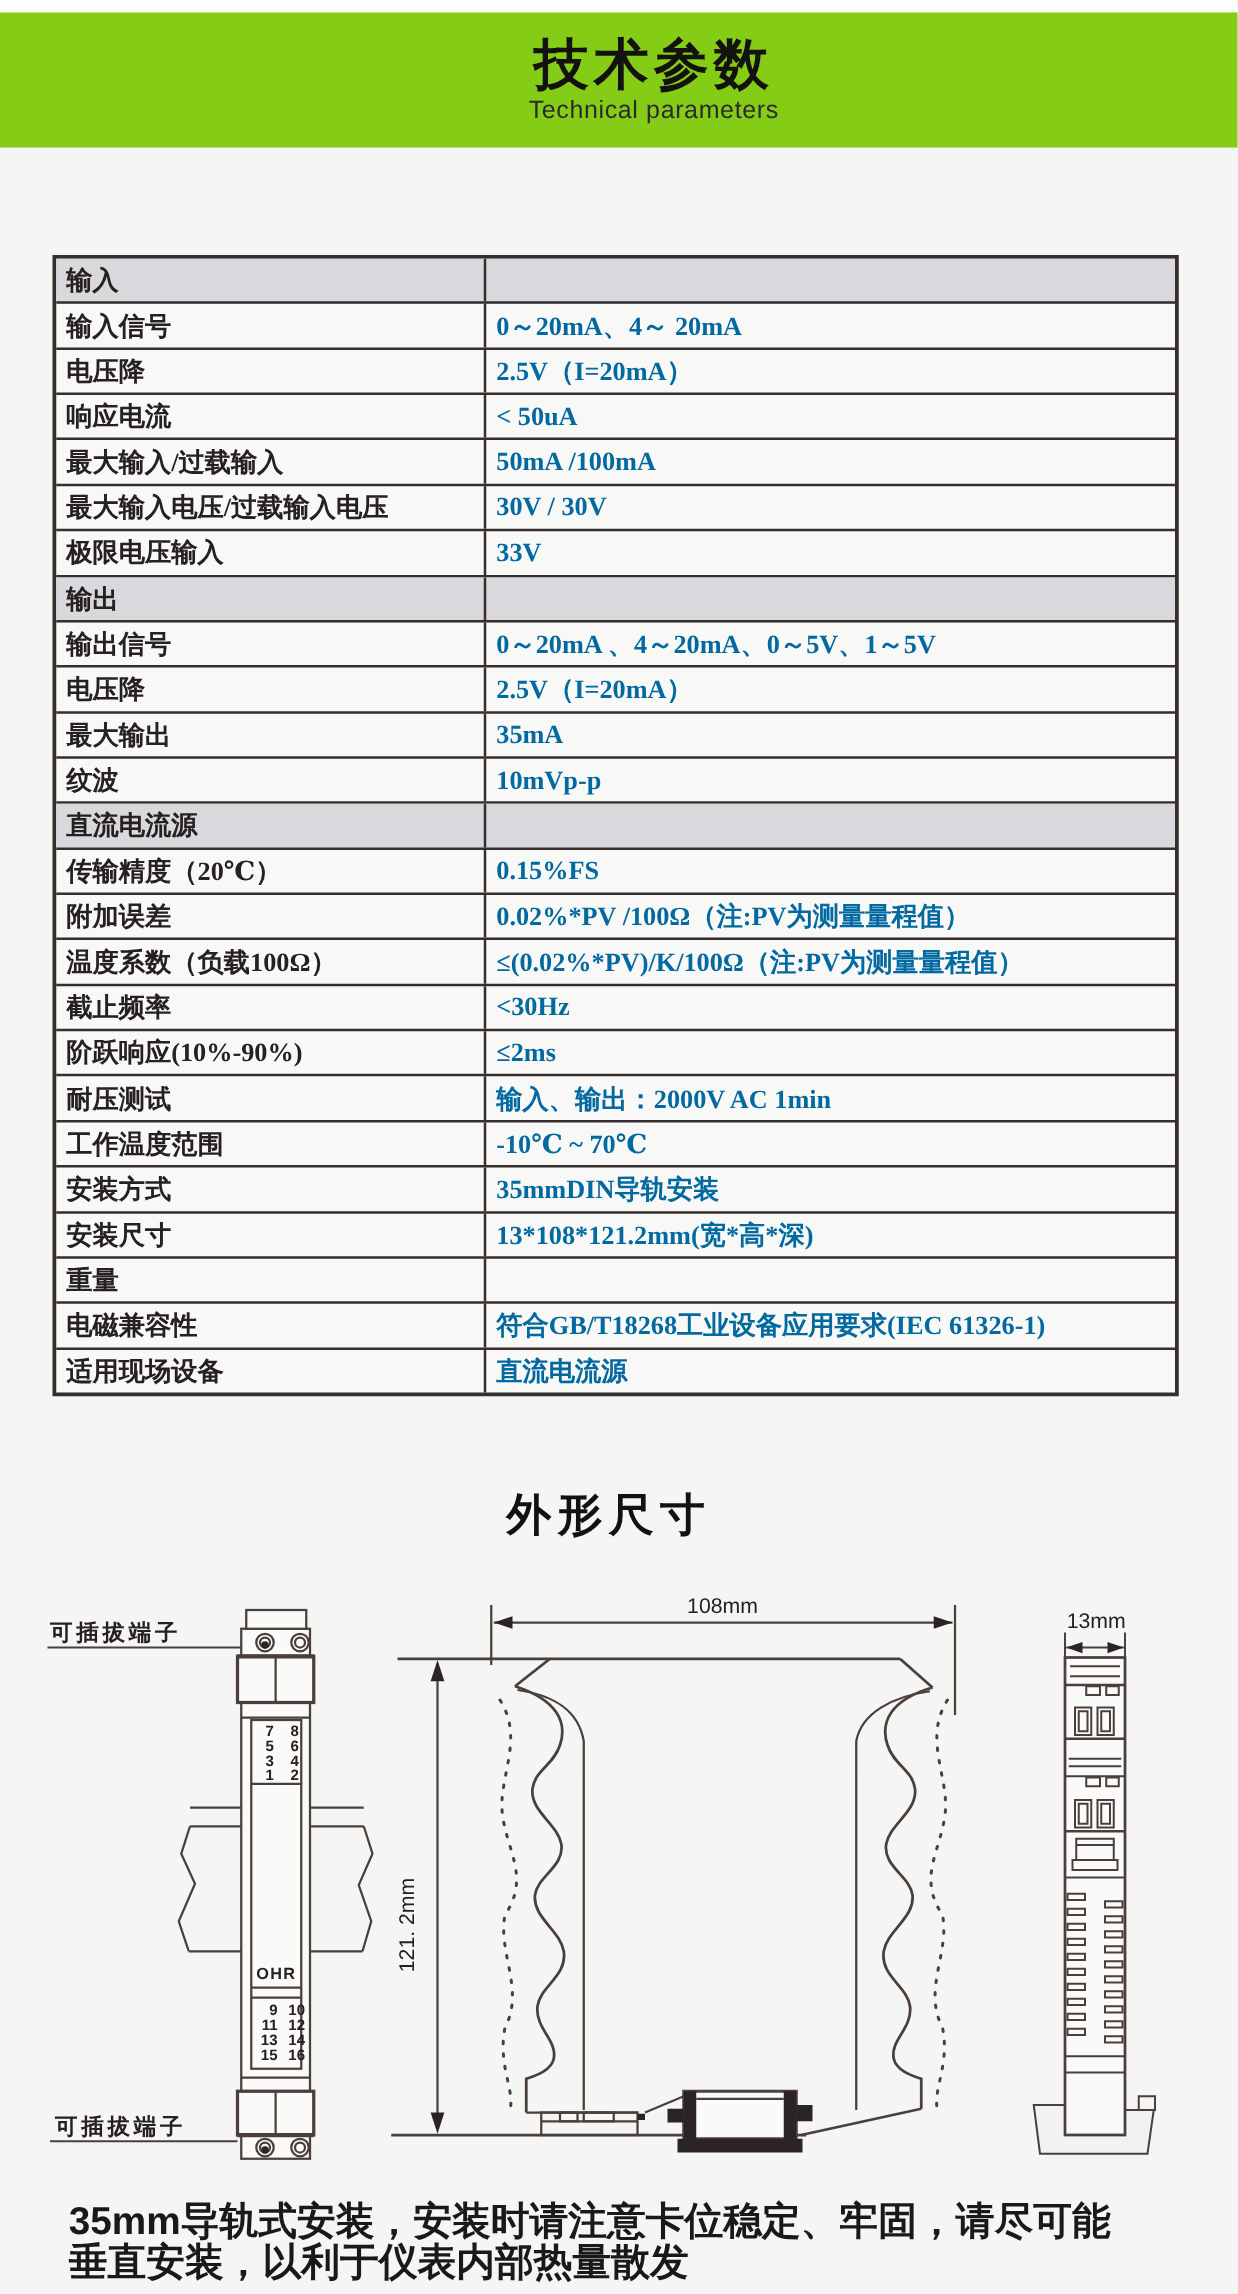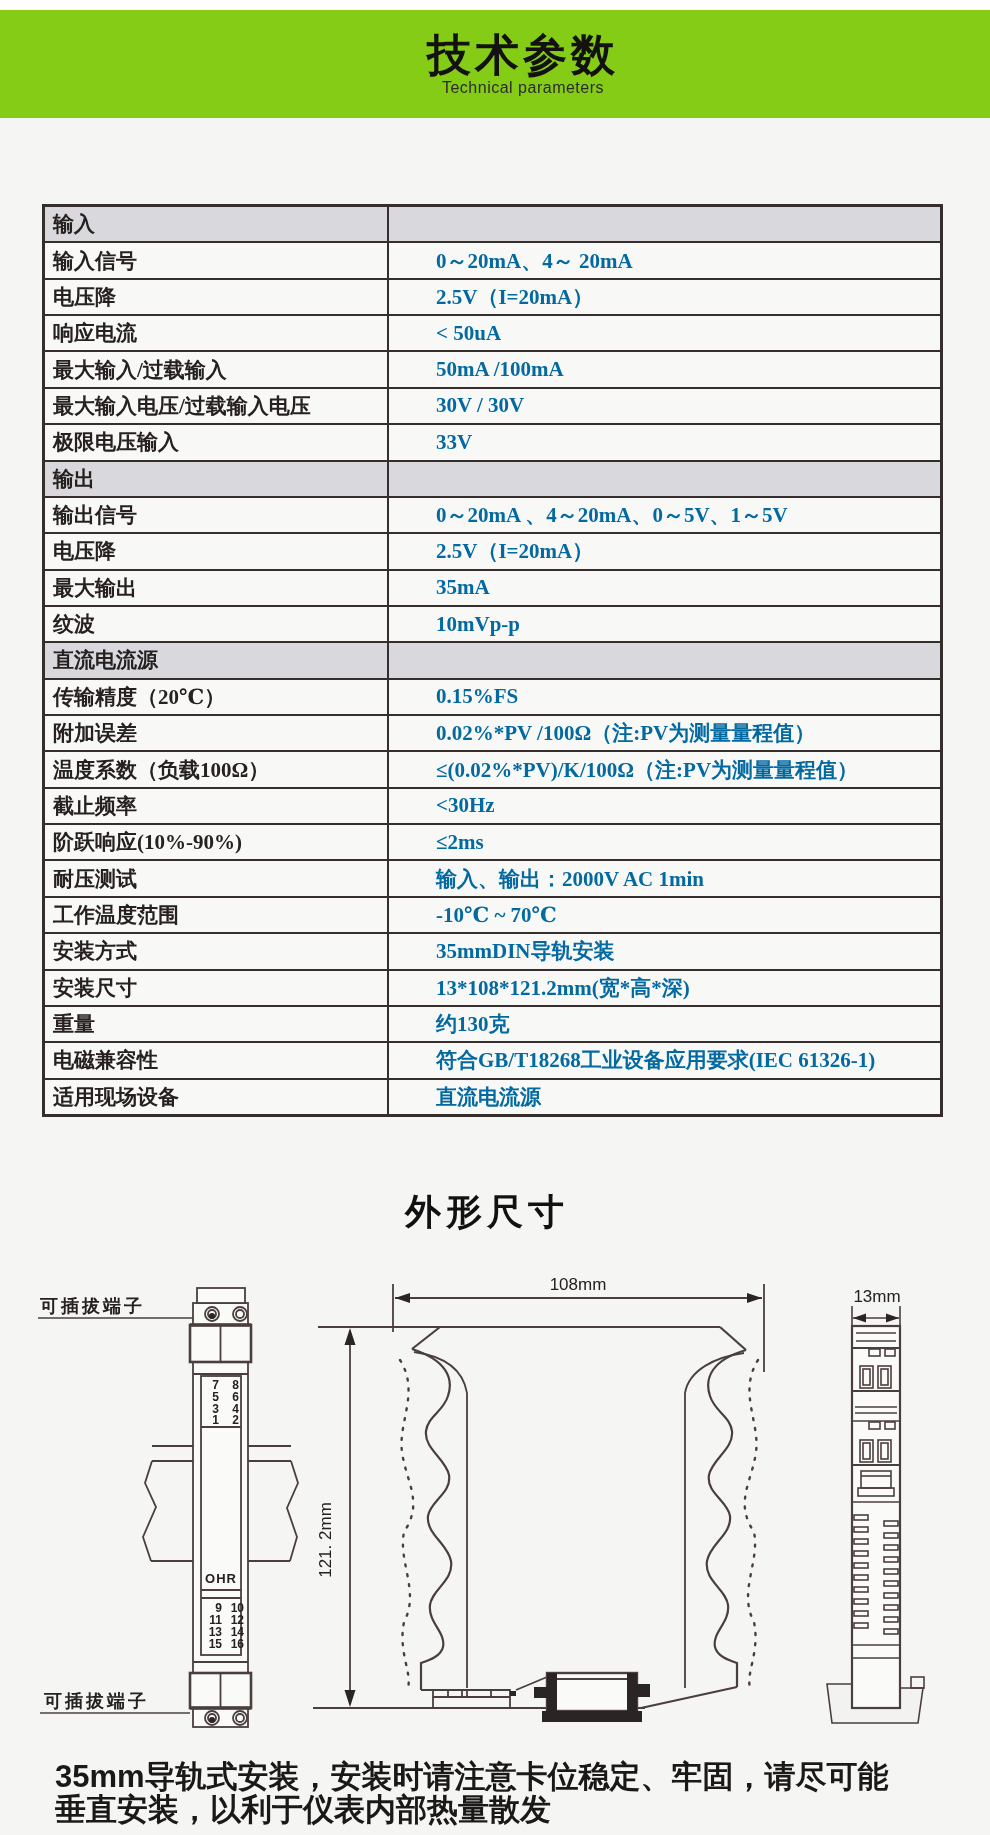--- a/index.html
+++ b/index.html
@@ -11,30 +11,30 @@
   }
   .top-white{position:absolute;left:0;top:0;width:990px;height:10px;background:#fffdfd;}
   .banner{
     position:absolute;left:0;top:10px;width:990px;height:108px;background:#84cc16;
     display:flex;flex-direction:column;align-items:center;justify-content:center;padding-left:28px;
   }
   .banner .title{
     font-size:44px;font-weight:bold;letter-spacing:4px;color:#141111;line-height:1.1;
   }
   .banner .subtitle{
-    font-size:16px;color:#2c2a2a;margin-top:0;letter-spacing:0.5px;
+    font-size:20px;color:#2c2a2a;margin-top:0;letter-spacing:0.5px;
   }
   .spec-table{
     position:absolute;left:42px;top:204px;width:901px;height:913px;
     box-sizing:border-box;border:3px solid #362d2d;background:#f8f8f6;
     display:flex;flex-direction:column;
     font-family:"Liberation Serif","DejaVu Serif",serif;
   }
   .trow{
-    flex:1;display:flex;border-bottom:2px solid #362d2d;min-height:0;gap:39px;
+    flex:1;display:flex;border-bottom:2px solid #362d2d;min-height:0;
   }
   .trow:last-child{border-bottom:none;}
   .trow.section{background:#d9d9dd;}
   .tlabel{
     width:344px;flex:none;box-sizing:border-box;border-right:2px solid #362d2d;
     display:flex;align-items:center;padding-left:8px;
     font-size:21px;font-weight:bold;color:#262020;white-space:nowrap;overflow:hidden;
   }
   .tvalue{
     flex:1;display:flex;align-items:center;padding-left:8px;
@@ -145,21 +145,20 @@
     <div class="trow">
       <div class="tlabel">安装方式</div>
       <div class="tvalue">35mmDIN导轨安装</div>
     </div>
     <div class="trow">
       <div class="tlabel">安装尺寸</div>
       <div class="tvalue">13*108*121.2mm(宽*高*深)</div>
     </div>
     <div class="trow">
       <div class="tlabel">重量</div>
-      <div class="tvalue">约130克</div>
     </div>
     <div class="trow">
       <div class="tlabel">电磁兼容性</div>
       <div class="tvalue">符合GB/T18268工业设备应用要求(IEC 61326-1)</div>
     </div>
     <div class="trow">
       <div class="tlabel">适用现场设备</div>
       <div class="tvalue">直流电流源</div>
     </div>
   </div>

